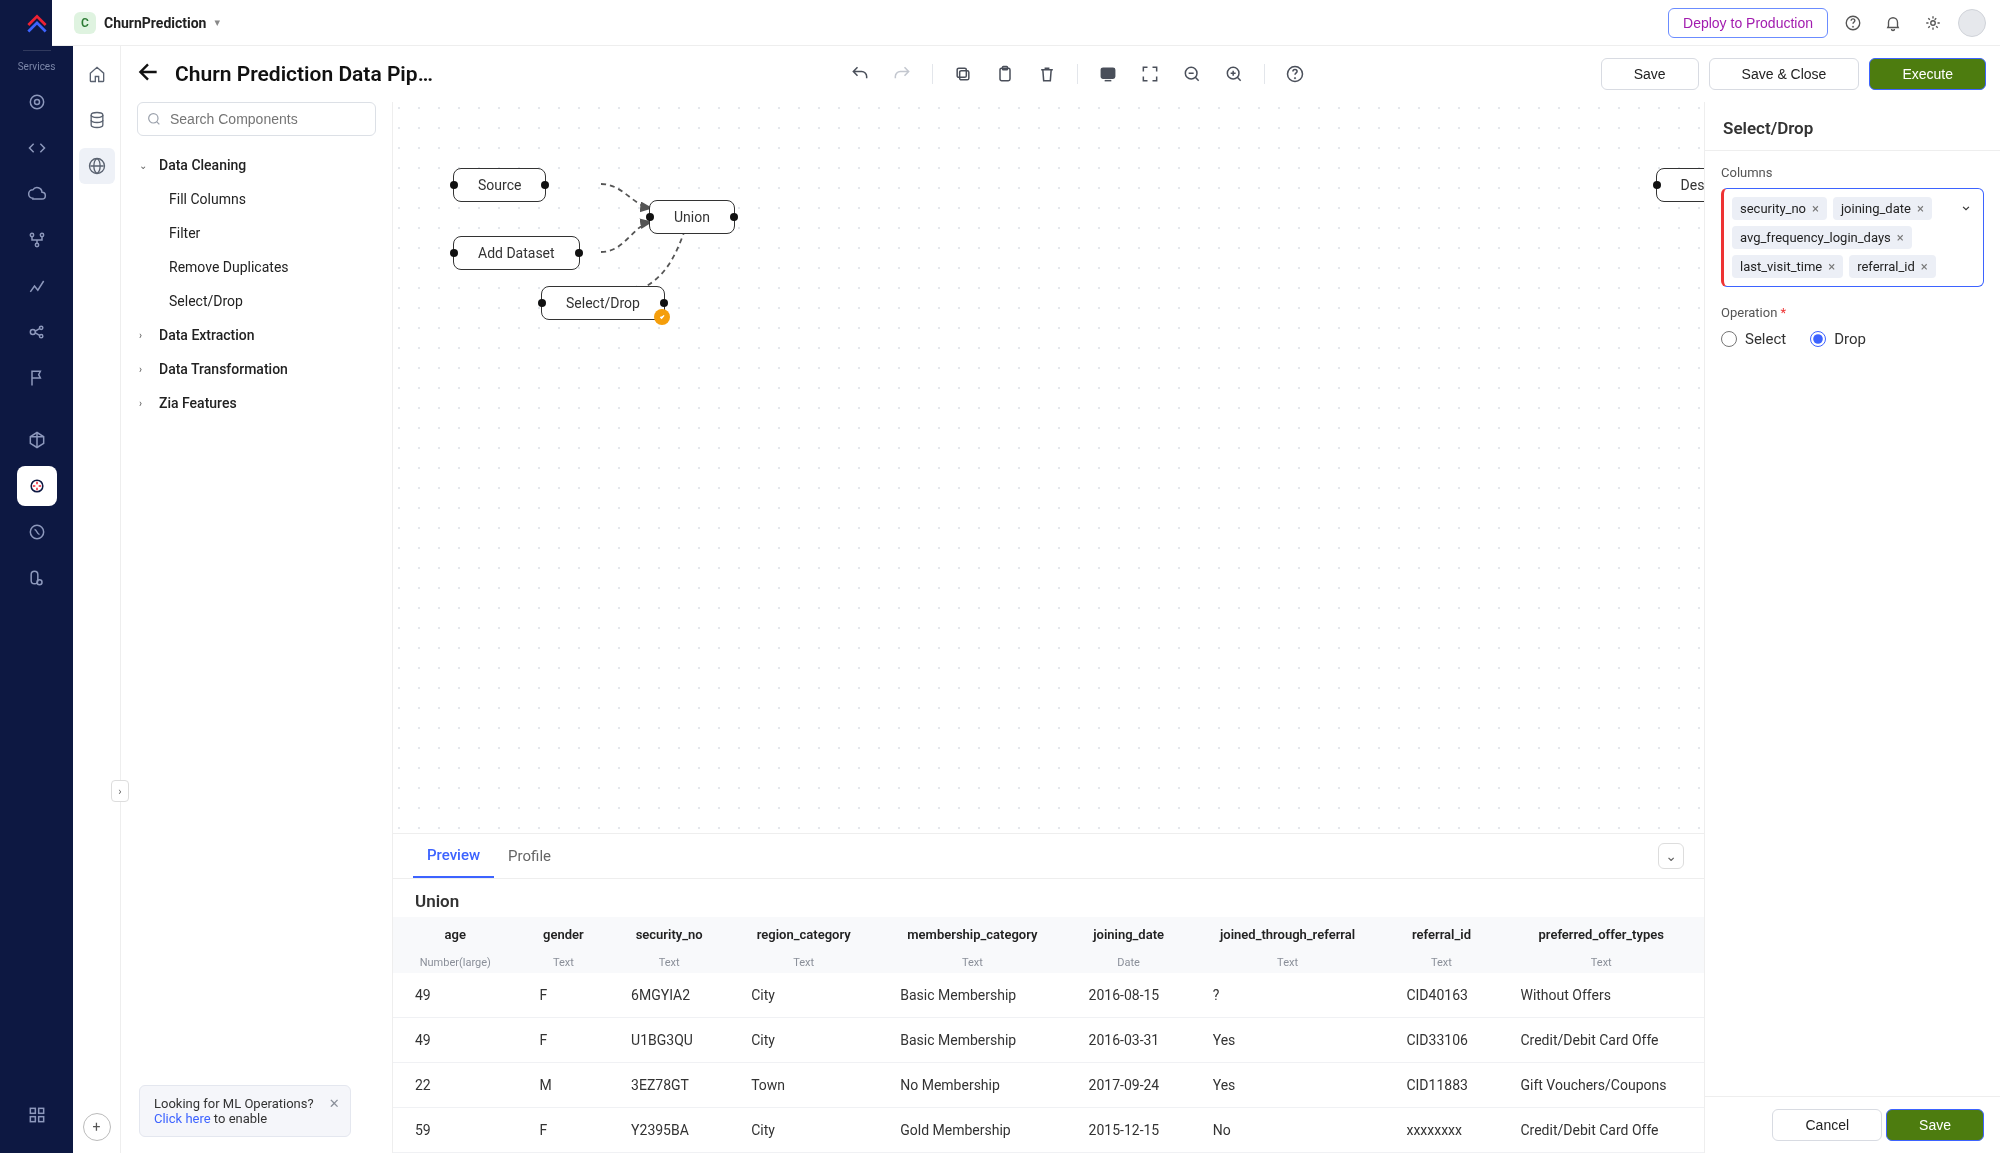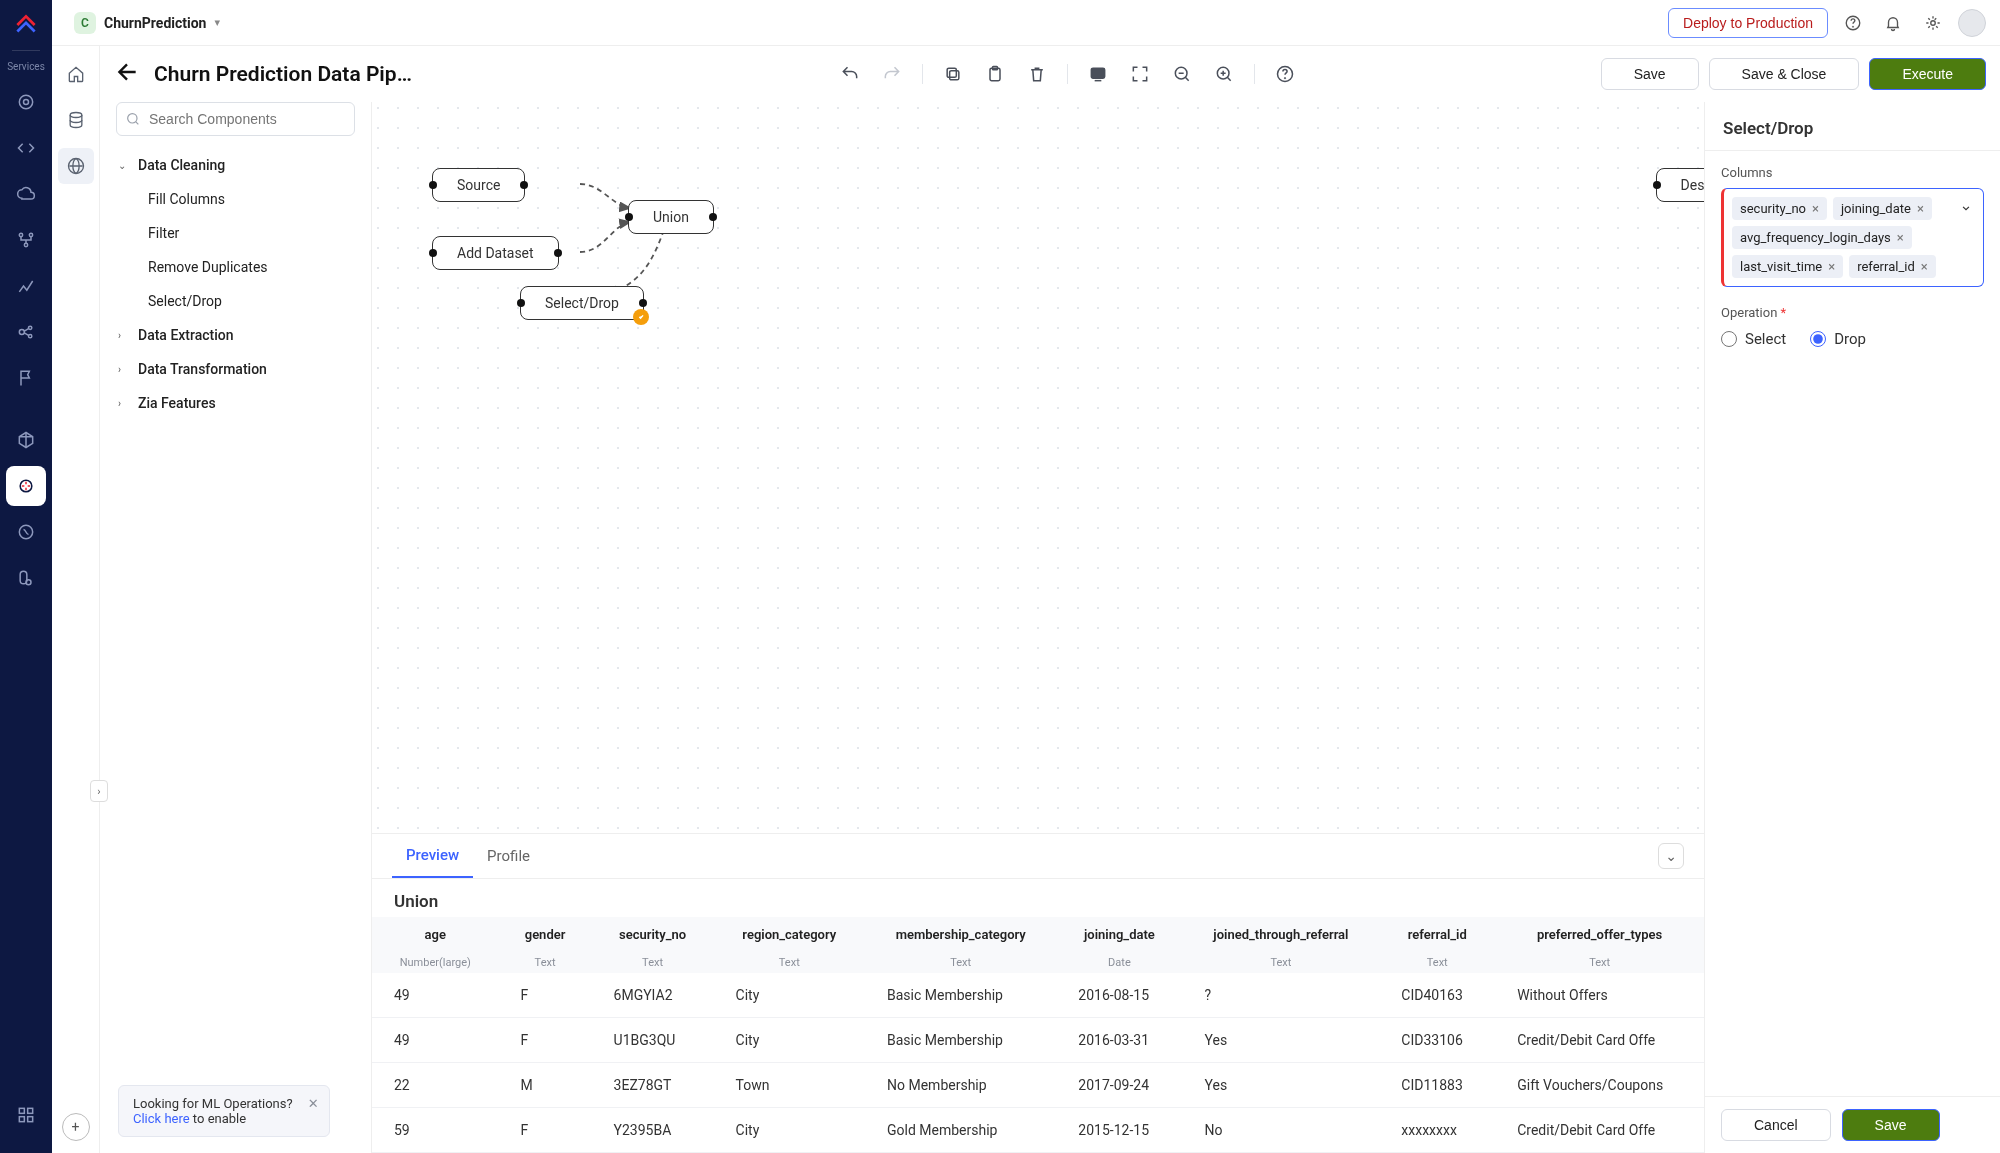--- a/index.html
+++ b/index.html
@@ -1,20 +1,20 @@
 <!DOCTYPE html>
 <html><head>
 <meta charset="utf-8">
 <style>
 * { box-sizing: border-box; margin: 0; padding: 0; }
 body { font-family: -apple-system, BlinkMacSystemFont, "Segoe UI", Roboto, sans-serif; font-size: 14px; color: #333; background: #fff; overflow: hidden; }
 .app { display: flex; height: 100vh; width: 100vw; }
 
 
-.nav-rail { width: 52px; background: #0d1842; display: flex; flex-direction: column; align-items: center; padding-top: 12px; position: relative; }
+.nav-rail { width: 73px; background: #0d1842; display: flex; flex-direction: column; align-items: center; padding-top: 12px; position: relative; }
 .nav-rail .logo { width: 26px; height: 26px; margin-bottom: 8px; }
 .nav-rail .rail-divider { width: 28px; height: 1px; background: rgba(255,255,255,0.15); margin: 4px 0; }
 .nav-rail .rail-label { color: #7b86a8; font-size: 10px; margin: 6px 0 10px; }
 .nav-rail .rail-item { width: 40px; height: 40px; display: flex; align-items: center; justify-content: center; cursor: pointer; border-radius: 8px; margin-bottom: 6px; }
 .nav-rail .rail-item svg { stroke: #8d98bc; fill: none; }
 .nav-rail .rail-item.active { background: #fff; position: relative; z-index: 2; }
 .nav-rail .rail-item.active svg { stroke: #0d1842; }
 .nav-rail .rail-bottom { margin-top: auto; margin-bottom: 12px; }
 .nav-rail .rail-bottom .rail-item svg { stroke: #8d98bc; }
 
@@ -28,21 +28,21 @@
 .icon-rail .add-circle { width: 28px; height: 28px; border:1px solid #bbb; border-radius:50%; display:flex; align-items:center; justify-content:center; cursor:pointer; color:#555; }
 
 
 .main-col { flex: 1; display: flex; flex-direction: column; min-width: 0; }
 .top-bar { height: 46px; border-bottom: 1px solid #eee; display: flex; align-items: center; padding: 0 14px; gap: 10px; position: absolute; top:0; left:52px; right:0; background:#fff; z-index:5; }
 .proj-chip { display:flex; align-items:center; gap:8px; padding:4px 8px; border-radius:6px; cursor:pointer; }
 .proj-avatar { width:22px; height:22px; background:#dff3e0; color:#2b7a33; font-weight:600; font-size:12px; border-radius:6px; display:flex; align-items:center; justify-content:center; }
 .proj-name { font-weight:700; color:#222; }
 .proj-caret { color:#888; font-size:11px; }
 .top-bar .spacer { flex:1; }
-.deploy-btn { border:1px solid #6b8cff; color:#b91c1c; background:#fff; padding:6px 14px; border-radius:6px; cursor:pointer; font-size:14px; }
+.deploy-btn { border:1px solid #6b8cff; color:#a21caf; background:#fff; padding:6px 14px; border-radius:6px; cursor:pointer; font-size:14px; }
 .top-icon { width:30px; height:30px; display:flex; align-items:center; justify-content:center; cursor:pointer; color:#555; }
 .top-icon svg { stroke:#555; fill:none; }
 .avatar-circle { width:28px; height:28px; border-radius:50%; background:#e6e8ec; border:1px solid #d0d3d9; cursor:pointer; }
 
 
 .page-head { height: 56px; display:flex; align-items:center; padding:0 14px; gap:14px; margin-top:46px; border-bottom:1px solid transparent; }
 .back-btn { cursor:pointer; }
 .back-btn svg { stroke:#111; }
 .page-title { font-size:21px; font-weight:600; color:#111; max-width:260px; white-space:nowrap; overflow:hidden; text-overflow:ellipsis; }
 .tool-cluster { display:flex; align-items:center; gap:10px; margin-left:auto; margin-right: auto; padding-left: 120px;}
@@ -88,21 +88,21 @@
 .config-body { padding:14px 16px; flex:1; }
 .cfg-label { font-size:13px; color:#555; margin-bottom:8px; display:block; }
 .cfg-label .req { color:#e33; }
 .chip-box { border:1.5px solid #3d63ff; border-left:3px solid #e33; border-radius:6px; padding:8px 32px 8px 8px; display:flex; flex-wrap:wrap; gap:6px; position:relative; min-height:90px; align-content:flex-start; }
 .chip-box .chevron { position:absolute; right:10px; top:12px; cursor:pointer; }
 .chip { background:#eceff6; color:#222; padding:4px 8px; border-radius:4px; font-size:13px; display:flex; align-items:center; gap:6px; }
 .chip .x { color:#777; cursor:pointer; font-size:13px; line-height:1; }
 .radio-row { display:flex; gap:24px; margin-top:10px; }
 .radio-row label { display:flex; align-items:center; gap:8px; cursor:pointer; font-size:15px; }
 .radio-row input { accent-color:#3d63ff; width:16px; height:16px; }
-.config-foot { padding:12px 16px; border-top:1px solid #eee; display:flex; gap:11px; }
+.config-foot { padding:12px 16px; border-top:1px solid #eee; display:flex; justify-content:flex-end; gap:4px; }
 
 
 .preview-panel { border-top:1px solid #eee; display:flex; flex-direction:column; max-height:380px; }
 .pv-tabs { display:flex; align-items:center; padding:0 20px; border-bottom:1px solid #eee; position:relative; }
 .pv-tab { padding:12px 14px; cursor:pointer; color:#666; font-size:15px; }
 .pv-tab.active { color:#3d63ff; border-bottom:2px solid #3d63ff; font-weight:500; }
 .pv-expand { margin-left:auto; width:26px; height:26px; border:1px solid #ddd; border-radius:6px; display:flex; align-items:center; justify-content:center; cursor:pointer; color:#666; }
 .pv-title { padding:12px 22px 6px; font-size:17px; font-weight:600; }
 .pv-table { overflow:auto; }
 .pv-table table { border-collapse:collapse; width:max-content; min-width:100%; }

